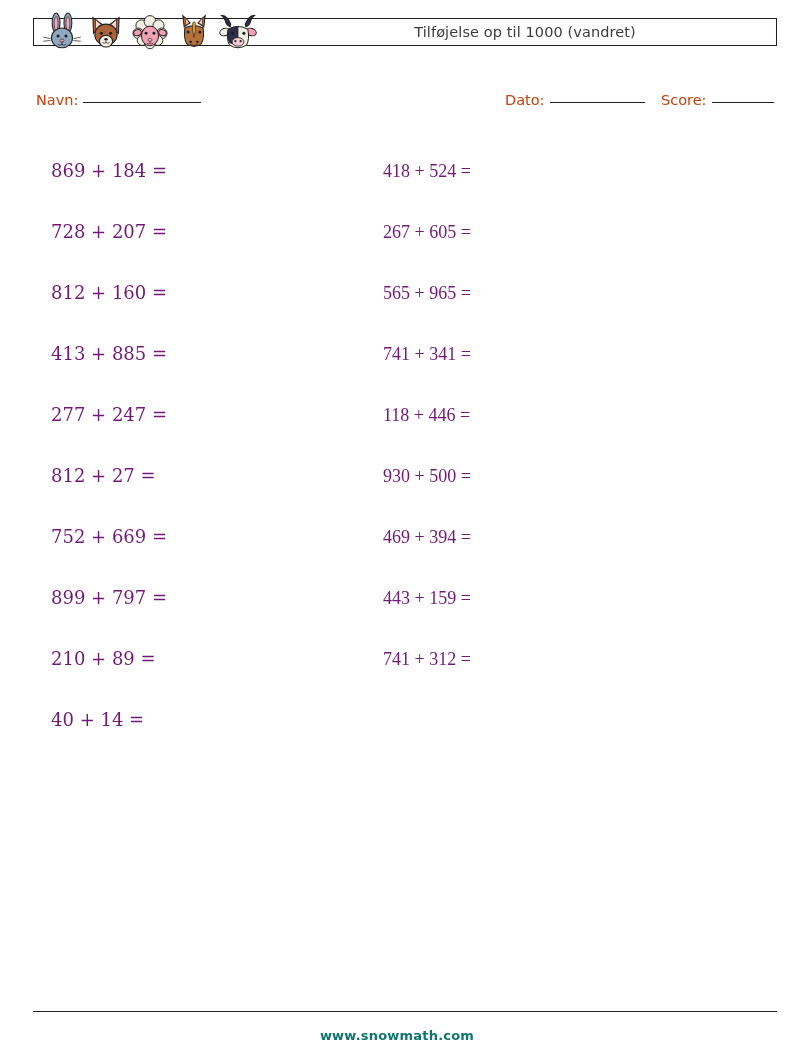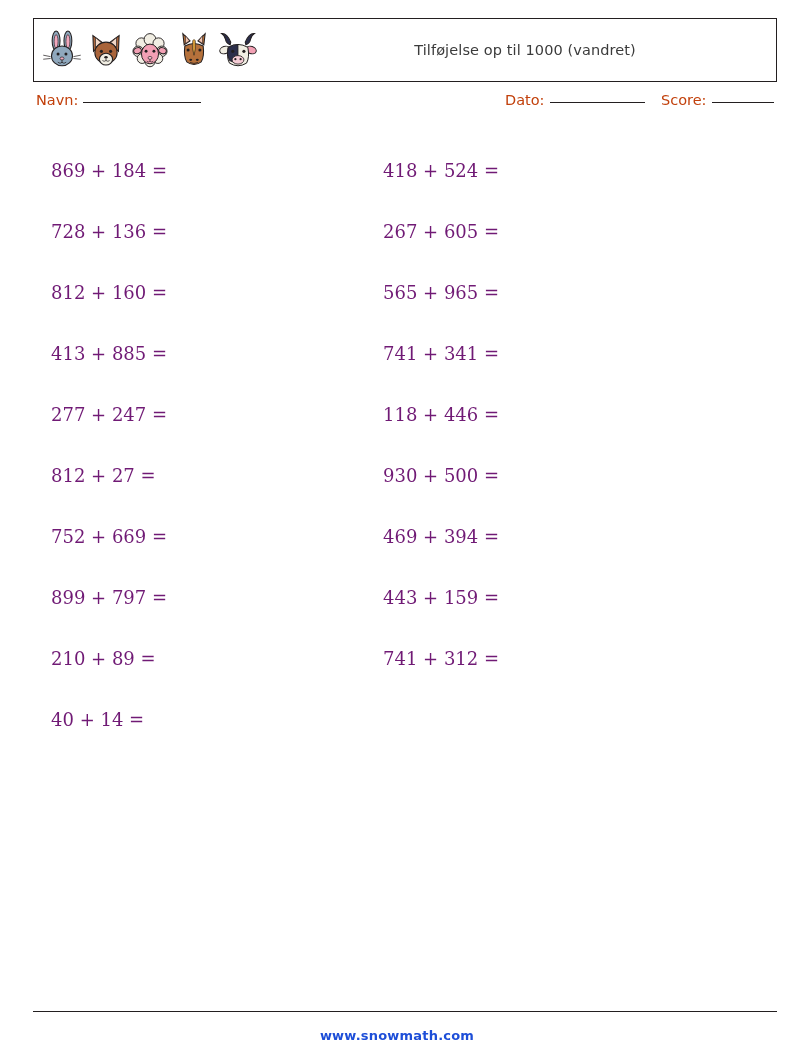--- a/index.html
+++ b/index.html
@@ -16,21 +16,21 @@
     color: #231f20;
     overflow: hidden;
   }
 
   
   .header-box {
     position: absolute;
     left: 33px;
     top: 18px;
     width: 744px;
-    height: 64px;
+    height: 28px;
     border: 1px solid #231f20;
     display: flex;
     align-items: center;
   }
   .animal-strip {
     display: flex;
     align-items: center;
     gap: 2px;
     padding-left: 7px;
     height: 100%;
@@ -100,42 +100,42 @@
     height: 61px;
     align-items: center;
   }
   .prob-cell {
     font-size: 18px;
     line-height: 1;
     color: #701a75;
     white-space: nowrap;
   }
   .prob-col-left  { width: 342px; padding-left: 18px; }
-  .prob-col-right { width: 342px; padding-left: 350px; }
+  .prob-col-right { width: 342px; padding-left: 350px; font-family: Liberation Serif, serif; }
   .prob-row .prob-col-right { padding-left: 0; margin-left: 8px; }
 
   
   .footer-rule {
     position: absolute;
     left: 33px;
     top: 1011px;
     width: 744px;
     height: 0;
     border-top: 1.6px solid #231f20;
   }
   .footer-text {
     position: absolute;
     left: 0;
     right: 0;
     top: 1028px;
     text-align: center;
     font-family: "DejaVu Sans", "Liberation Sans", sans-serif;
     font-size: 13px;
     font-weight: bold;
-    color: #1d4ed8;
+    color: #0f766e;
     letter-spacing: 0.2px;
   }
 </style>
 </head>
 <body>
 
 <div class="header-box">
 
   <div class="animal-strip">
 
@@ -259,21 +259,21 @@
   </div>
 
 </div>
 
 <div class="problems" id="problems">
     <div class="prob-row">
       <div class="prob-cell prob-col-left">869 + 184 =</div>
       <div class="prob-cell prob-col-right">418 + 524 =</div>
     </div>
     <div class="prob-row">
-      <div class="prob-cell prob-col-left">728 + 136 =</div>
+      <div class="prob-cell prob-col-left">728 + 207 =</div>
       <div class="prob-cell prob-col-right">267 + 605 =</div>
     </div>
     <div class="prob-row">
       <div class="prob-cell prob-col-left">812 + 160 =</div>
       <div class="prob-cell prob-col-right">565 + 965 =</div>
     </div>
     <div class="prob-row">
       <div class="prob-cell prob-col-left">413 + 885 =</div>
       <div class="prob-cell prob-col-right">741 + 341 =</div>
     </div>

